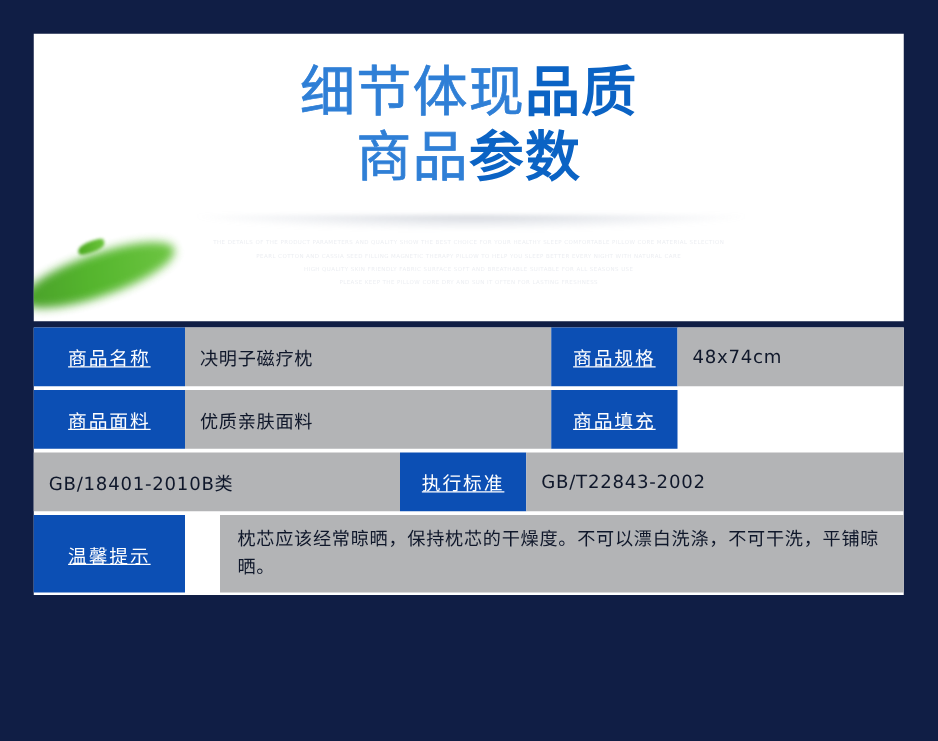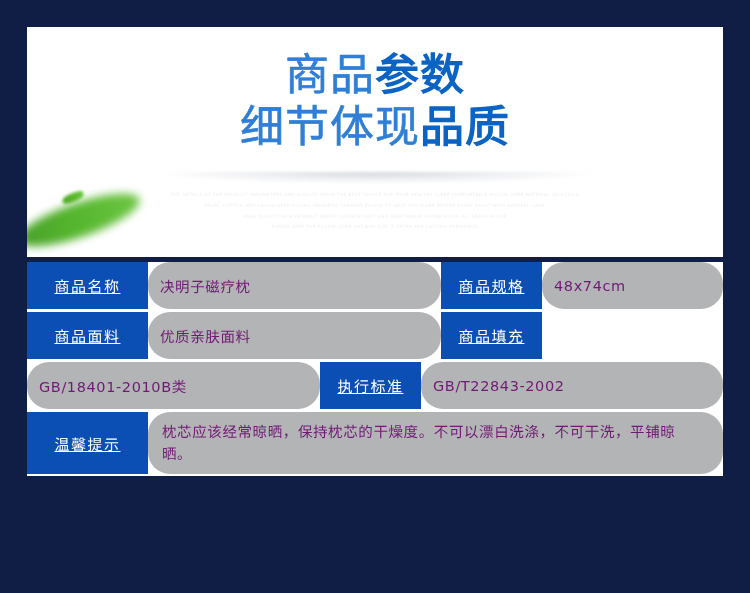--- a/index.html
+++ b/index.html
@@ -140,58 +140,58 @@
     display: flex;
     align-items: center;
     justify-content: center;
     text-align: center;
     text-decoration: underline;
   }
 
   .cell-value {
     flex: 1 1 auto;
     background: #b3b4b6;
-    color: #701a75;
+    color: #0f172a;
     font-size: 14.5px;
     letter-spacing: .6px;
     display: flex;
     align-items: center;
     padding-left: 12px;
-    border-radius: 22px;
   }
 
   
   .cell-value.left-val  { flex: 0 0 281px; }
   .cell-label.right-lbl { width: 101px; }
   .cell-value.right-val { flex: 1 1 auto; }
 
   
   .spec-row.tip { min-height: 62px; }
   .spec-row.tip .cell-value {
     padding-left: 14px;
     padding-right: 10px;
     line-height: 1.55;
     display: flex;
     align-items: center;
+    margin-left: 28px;
   }
   .tip-text {
     display: block;
     max-width: 540px;
   }
 </style>
 </head>
 <body>
 
 <div class="page">
 
   <div class="hero">
 
     <div class="hero-title">
+      <span class="title-line"><span class="t-thin">细节体现</span><span class="t-bold">品质</span></span>
       <span class="title-line"><span class="t-thin">商品</span><span class="t-bold">参数</span></span>
-      <span class="title-line"><span class="t-thin">细节体现</span><span class="t-bold">品质</span></span>
     </div>
 
     <div class="title-shadow"></div>
 
     <div class="filler">
       <span>THE DETAILS OF THE PRODUCT PARAMETERS AND QUALITY SHOW THE BEST CHOICE FOR YOUR HEALTHY SLEEP COMFORTABLE PILLOW CORE MATERIAL SELECTION</span>
       <span>PEARL COTTON AND CASSIA SEED FILLING MAGNETIC THERAPY PILLOW TO HELP YOU SLEEP BETTER EVERY NIGHT WITH NATURAL CARE</span>
       <span>HIGH QUALITY SKIN FRIENDLY FABRIC SURFACE SOFT AND BREATHABLE SUITABLE FOR ALL SEASONS USE</span>
       <span>PLEASE KEEP THE PILLOW CORE DRY AND SUN IT OFTEN FOR LASTING FRESHNESS</span>
     </div>

